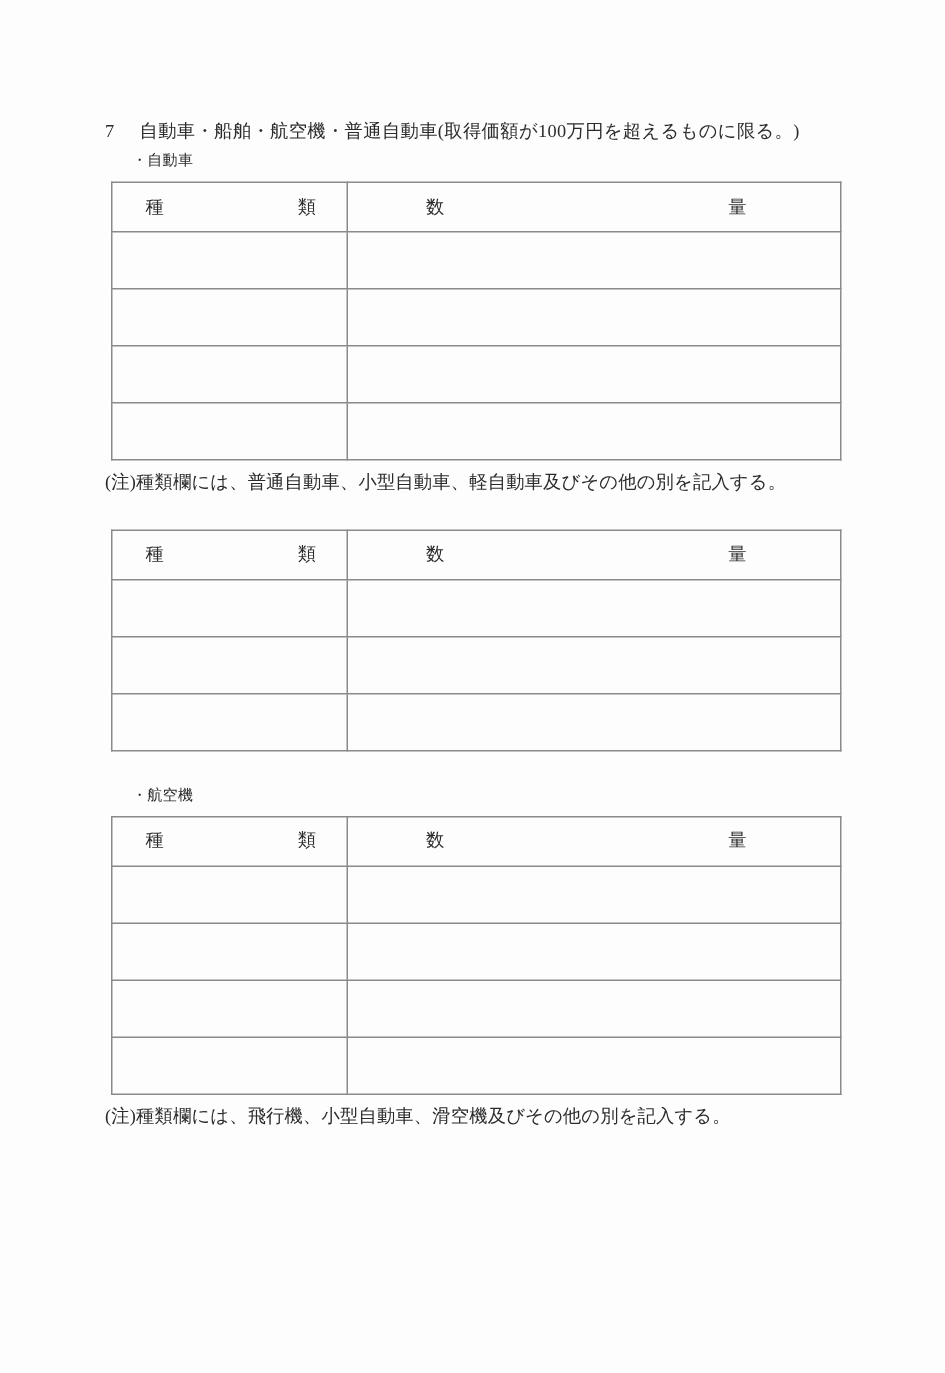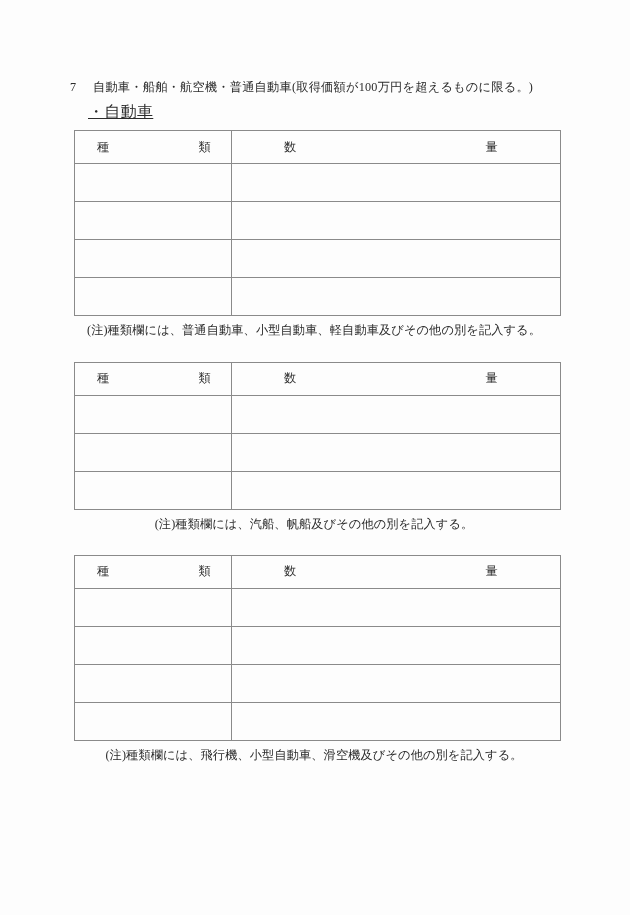--- a/index.html
+++ b/index.html
@@ -44,27 +44,26 @@
   .section-number {
     width: 23px;
     flex: 0 0 23px;
   }
   .section-title {
     flex: 1 1 auto;
   }
 
   
   .sub-heading {
-    font-size: 16px;
+    font-size: 10px;
     line-height: 1.5;
     letter-spacing: 0.02em;
     margin: 0 0 6px 0;
     padding-left: 18px;
     white-space: nowrap;
-    text-decoration: underline;
   }
 
   
   table.form-table {
     border-collapse: collapse;
     width: 486px;
     margin: 0 0 0 4px;
     table-layout: fixed;
     background: #fdfdfd;
   }
@@ -99,21 +98,20 @@
     padding: 0 62px 0 52px;
   }
 
   
   .note {
     font-size: 12.2px;
     line-height: 1.5;
     letter-spacing: 0.01em;
     margin: 5px 0 0 0;
     white-space: nowrap;
-    text-align: center;
   }
   .spacer-md { height: 22px; }
 </style>
 </head>
 <body>
 
 <div class="page">
   <div class="content">
 
     <div class="section-heading">
@@ -195,24 +193,24 @@
           <td></td>
           <td></td>
         </tr>
         <tr class="data-row">
           <td></td>
           <td></td>
         </tr>
       </tbody>
     </table>
 
-    <div class="note">(注)種類欄には、汽船、帆船及びその他の別を記入する。</div>
 
     <div class="spacer-md"></div>
 
+    <div class="sub-heading">・航空機</div>
 
     <table class="form-table">
       <colgroup>
         <col class="col-kind">
         <col class="col-qty">
       </colgroup>
       <tbody>
         <tr class="header-row">
           <td>
             <div class="hdr-cell hdr-kind">

